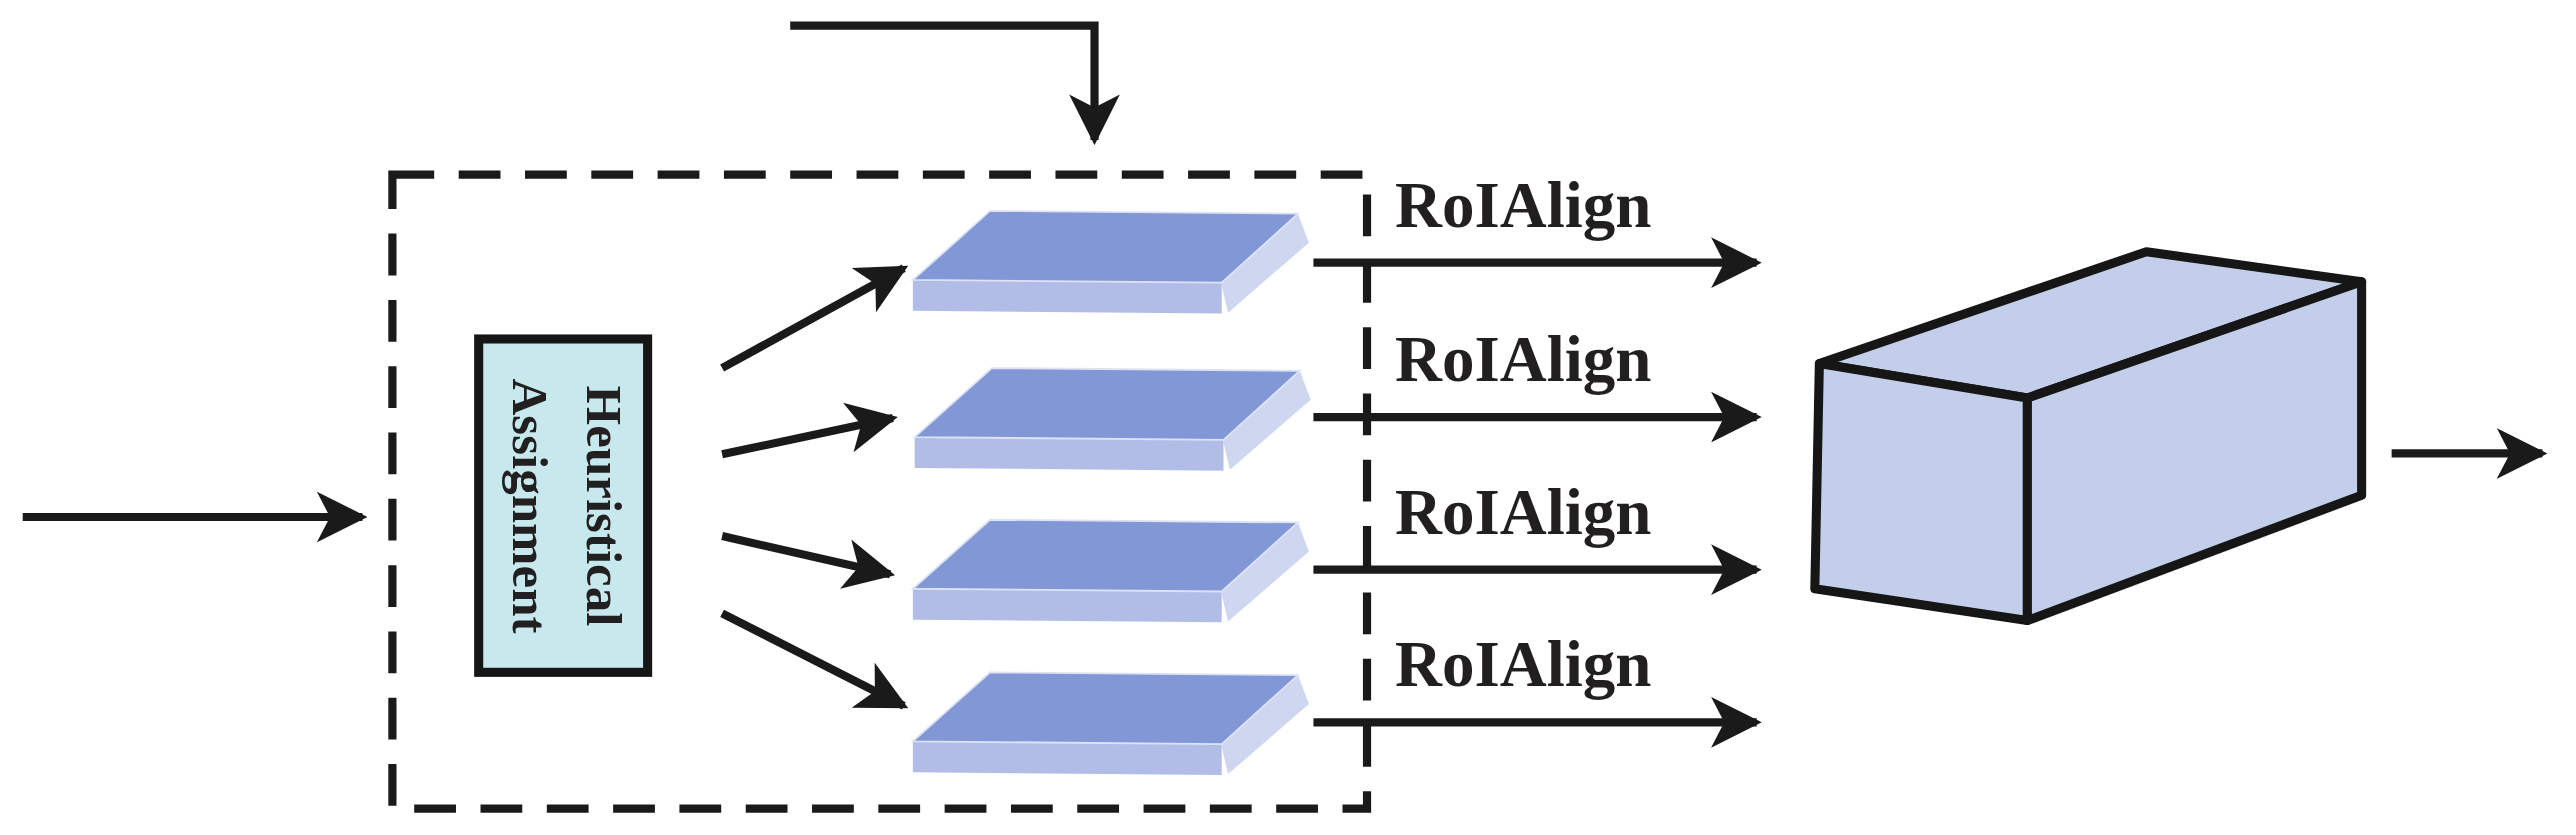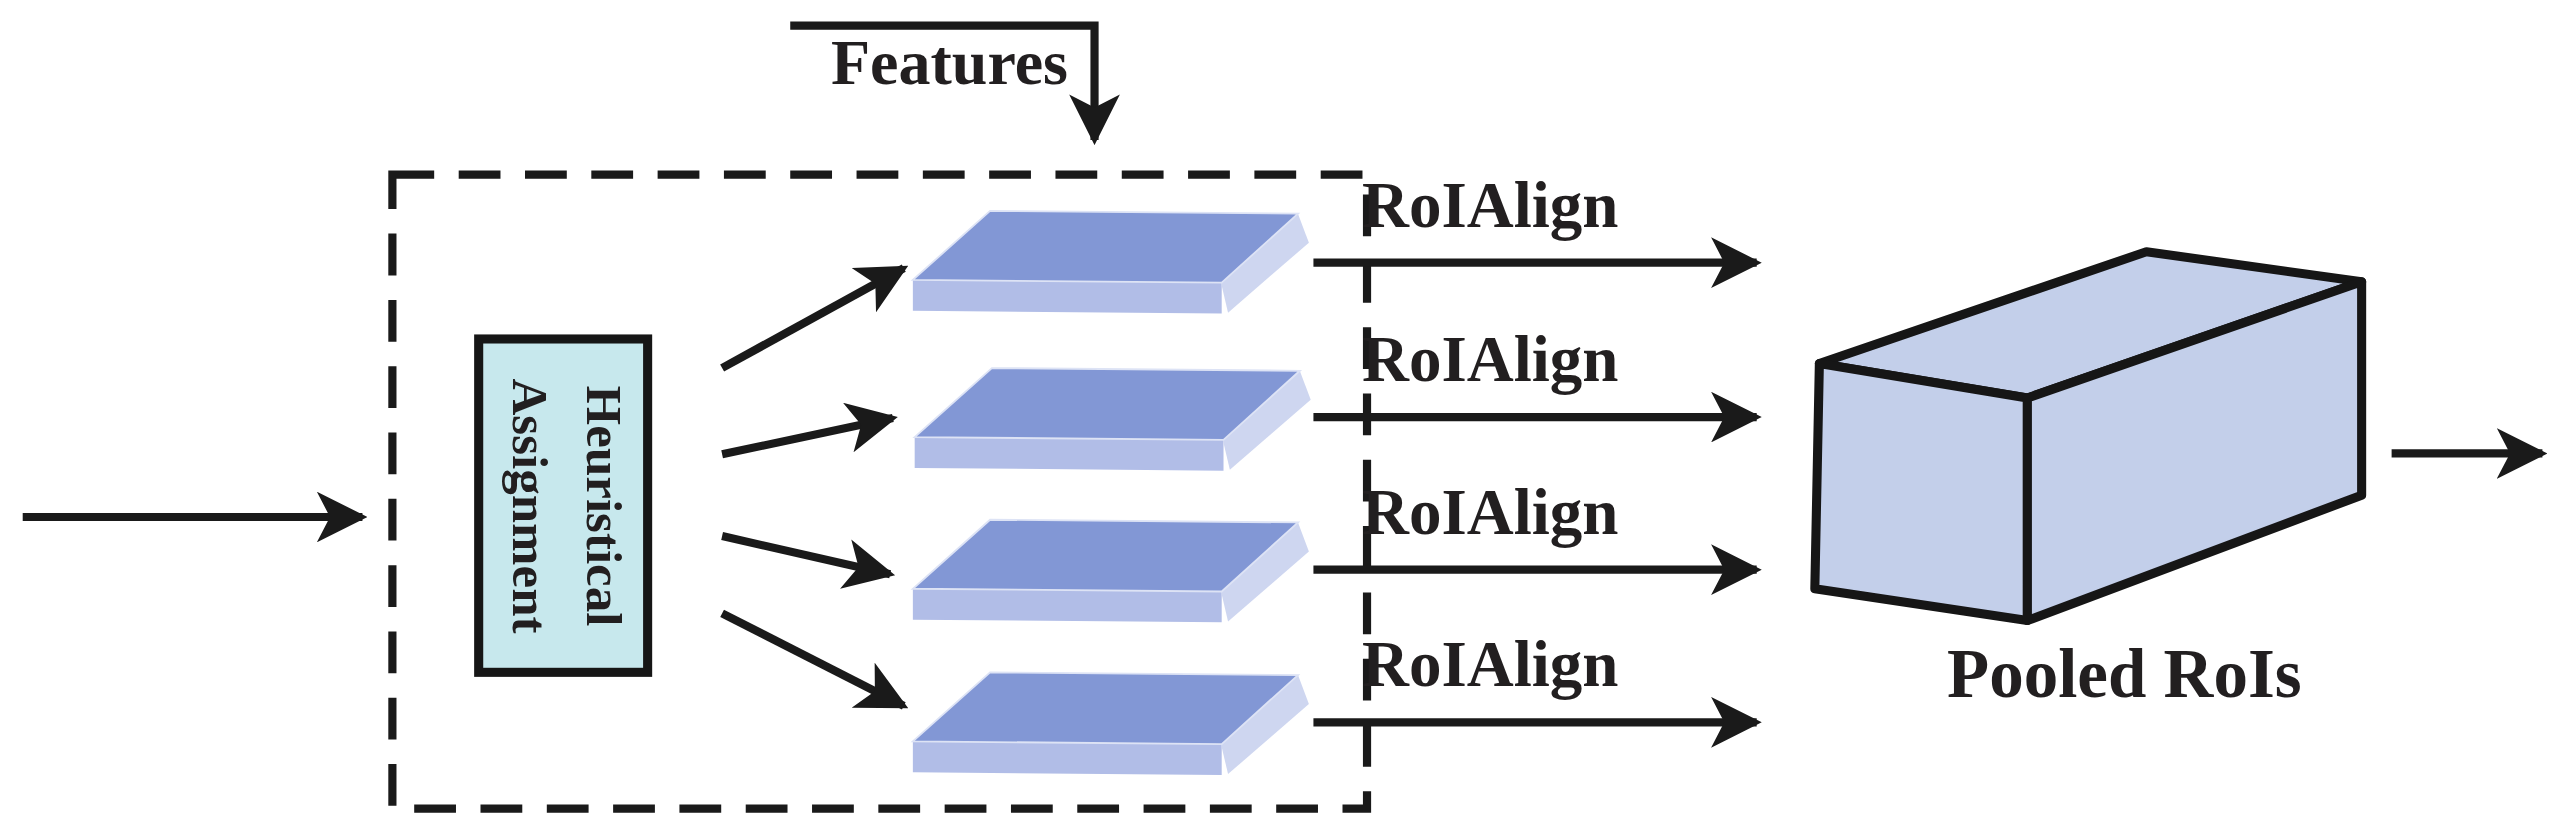--- a/index.html
+++ b/index.html
@@ -18,21 +18,21 @@
   .topface{stroke:#dde3f5;stroke-width:2;}
   .lbl{
     position:absolute;
     color:#221f20;
     font-weight:bold;
     line-height:1;
     white-space:nowrap;
   }
   .lbl-proposals{left:34px;top:429px;font-size:67px;}
   .lbl-features{left:831px;top:31px;font-size:64px;}
-  .lbl-roialign{left:1362px;font-size:65px;text-align:right;}
+  .lbl-roialign{left:1395px;font-size:65px;text-align:right;}
   .lbl-ra1{top:173px;}
   .lbl-ra2{top:327px;}
   .lbl-ra3{top:480px;}
   .lbl-ra4{top:632px;}
   .lbl-pooled{left:1947px;top:640px;font-size:69px;}
   .lbl-heur{
     left:409px;top:429px;
     width:309px;height:154px;
     font-size:51px;line-height:74px;
     text-align:center;
@@ -94,27 +94,25 @@
     <g>
       <polygon class="cub" points="2003,400 2363,277 2600,310 2232,438" fill="#c3cfea"></polygon>
       <polygon class="cub" points="2003,400 2232,438 2232,683 1998,648" fill="#c3cfea"></polygon>
       <polygon class="cub" points="2232,438 2600,310 2600,545 2232,683" fill="#c3cfea"></polygon>
     </g>
 
     <line class="ln" x1="2633" y1="499" x2="2799" y2="499" stroke-width="9" marker-end="url(#ah)"></line>
   </svg>
 
 
-  <div class="lbl lbl-features">Features</div>
 
   <div class="lbl lbl-heur">
     <div>Heuristical</div>
     <div>Assignment</div>
   </div>
 
   <div class="lbl lbl-roialign lbl-ra1">RoIAlign</div>
   <div class="lbl lbl-roialign lbl-ra2">RoIAlign</div>
   <div class="lbl lbl-roialign lbl-ra3">RoIAlign</div>
   <div class="lbl lbl-roialign lbl-ra4">RoIAlign</div>
 
-  <div class="lbl lbl-pooled">Pooled RoIs</div>
 </div>
 
 
 </body></html>

